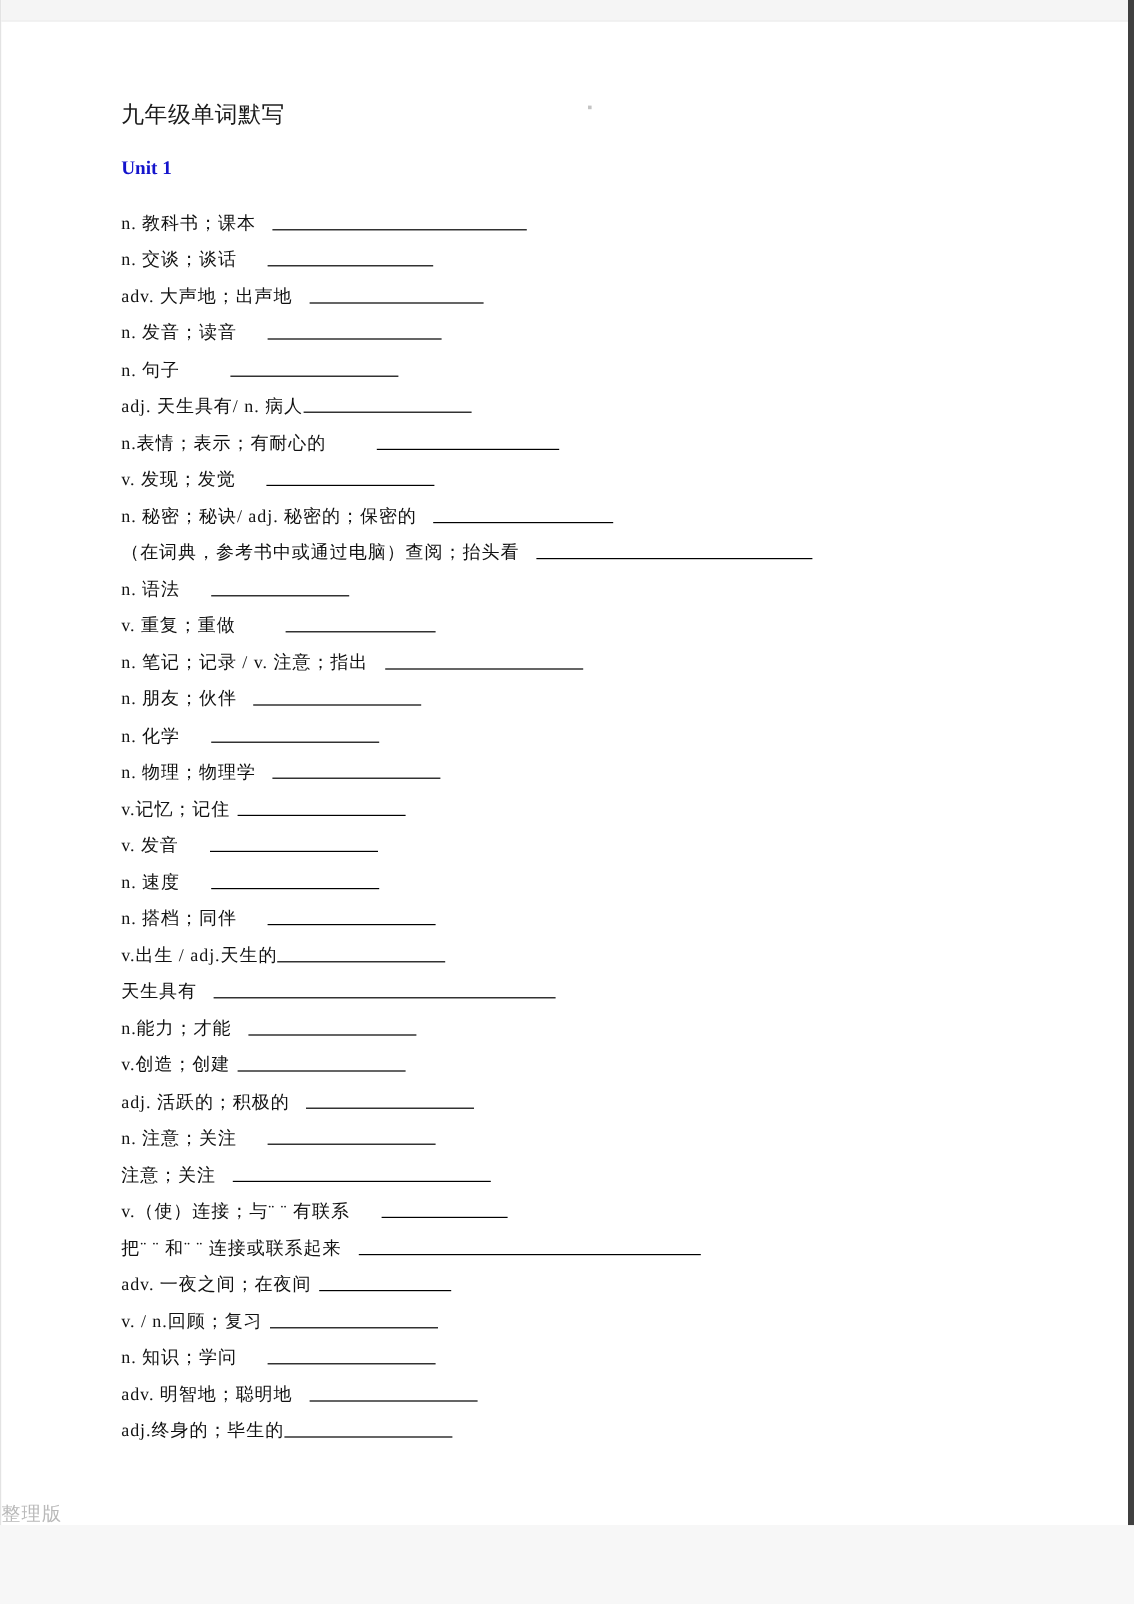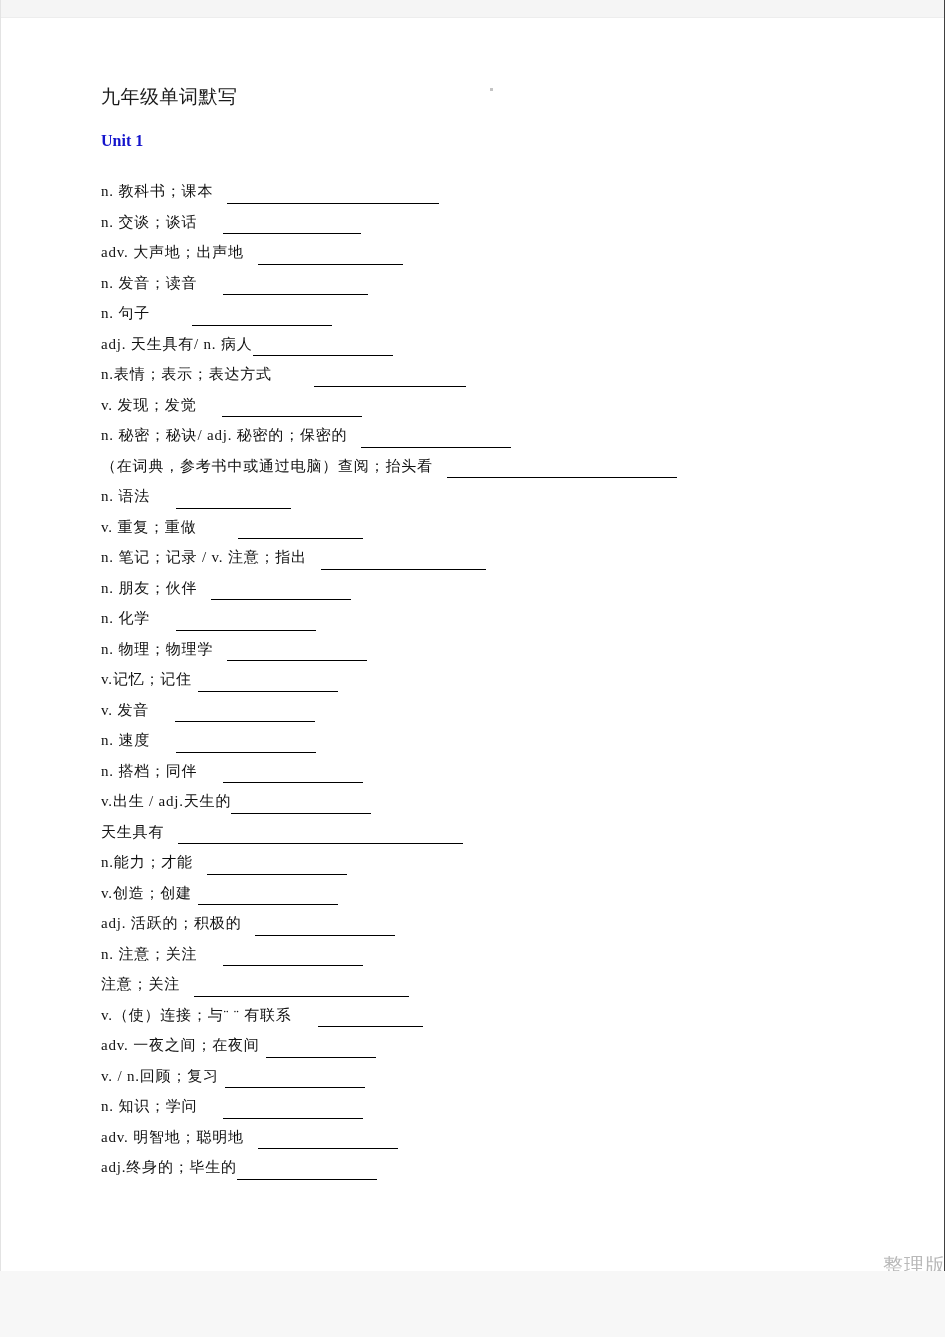--- a/index.html
+++ b/index.html
@@ -11,21 +11,21 @@
   body {
     font-family: "Liberation Serif", "DejaVu Serif", serif;
   }
   .page {
     position: relative;
     width: 945px;
     height: 1271px;
     margin: 0 auto;
     background: #ffffff;
     border-left: 1px solid #e3e3e3;
-    border-right: 1px solid #404040;
+    border-right: 5px solid #404040;
     box-sizing: border-box;
     overflow: hidden;
   }
   .page-top-band {
     position: absolute;
     left: 0;
     top: 0;
     width: 945px;
     height: 18px;
     background: #f5f5f5;
@@ -55,21 +55,20 @@
     margin: 0 0 26px 0;
     line-height: 1.2;
   }
   .entry-list {
     margin: 0;
     padding: 0;
     list-style: none;
   }
   .entry {
     display: flex;
-    align-items: flex-end;
     min-height: 28px;
     margin-bottom: 2.5px;
     line-height: 1.5;
   }
   .entry-def {
     font-family: "Liberation Serif", "DejaVu Serif", serif;
     font-size: 15px;
     color: #111111;
     letter-spacing: 0.8px;
     white-space: nowrap;
@@ -84,23 +83,23 @@
   .gap-sm { width: 6px; }
   .gap-md { width: 14px; }
   .gap-lg { width: 26px; }
   .gap-xl { width: 42px; }
   .gap-none { width: 0px; }
   .footer-note {
     position: absolute;
     left: 0;
     top: 1252px;
     width: 945px;
-    text-align: right;
+    text-align: left;
     font-family: Liberation Mono, monospace;
-    font-size: 20px;
+    font-size: 16px;
     color: #b9b9b9;
     letter-spacing: 1px;
   }
   .stray-dot {
     position: absolute;
     left: 489px;
     top: 88px;
     width: 3px;
     height: 3px;
     background: #c4c4c4;
@@ -145,21 +144,21 @@
           <span class="entry-def">n.  句子</span>
           <span class="gap-xl"></span>
           <span class="entry-blank" style="width: 140px;"></span>
         </li>
         <li class="entry">
           <span class="entry-def">adj.  天生具有/ n.  病人</span>
           <span class="gap-none"></span>
           <span class="entry-blank" style="width: 140px;"></span>
         </li>
         <li class="entry">
-          <span class="entry-def">n.表情；表示；表达方式</span>
+          <span class="entry-def">n.表情；表示；有耐心的</span>
           <span class="gap-xl"></span>
           <span class="entry-blank" style="width: 152px;"></span>
         </li>
         <li class="entry">
           <span class="entry-def">v.  发现；发觉</span>
           <span class="gap-lg"></span>
           <span class="entry-blank" style="width: 140px;"></span>
         </li>
         <li class="entry">
           <span class="entry-def">n.  秘密；秘诀/ adj.  秘密的；保密的</span>
@@ -255,20 +254,25 @@
           <span class="entry-def">注意；关注</span>
           <span class="gap-md"></span>
           <span class="entry-blank" style="width: 215px;"></span>
         </li>
         <li class="entry">
           <span class="entry-def">v.（使）连接；与¨ ¨ 有联系</span>
           <span class="gap-lg"></span>
           <span class="entry-blank" style="width: 105px;"></span>
         </li>
         <li class="entry">
+          <span class="entry-def">把¨ ¨ 和¨ ¨ 连接或联系起来</span>
+          <span class="gap-md"></span>
+          <span class="entry-blank" style="width: 285px;"></span>
+        </li>
+        <li class="entry">
           <span class="entry-def">adv.  一夜之间；在夜间</span>
           <span class="gap-sm"></span>
           <span class="entry-blank" style="width: 110px;"></span>
         </li>
         <li class="entry">
           <span class="entry-def">v. / n.回顾；复习</span>
           <span class="gap-sm"></span>
           <span class="entry-blank" style="width: 140px;"></span>
         </li>
         <li class="entry">

